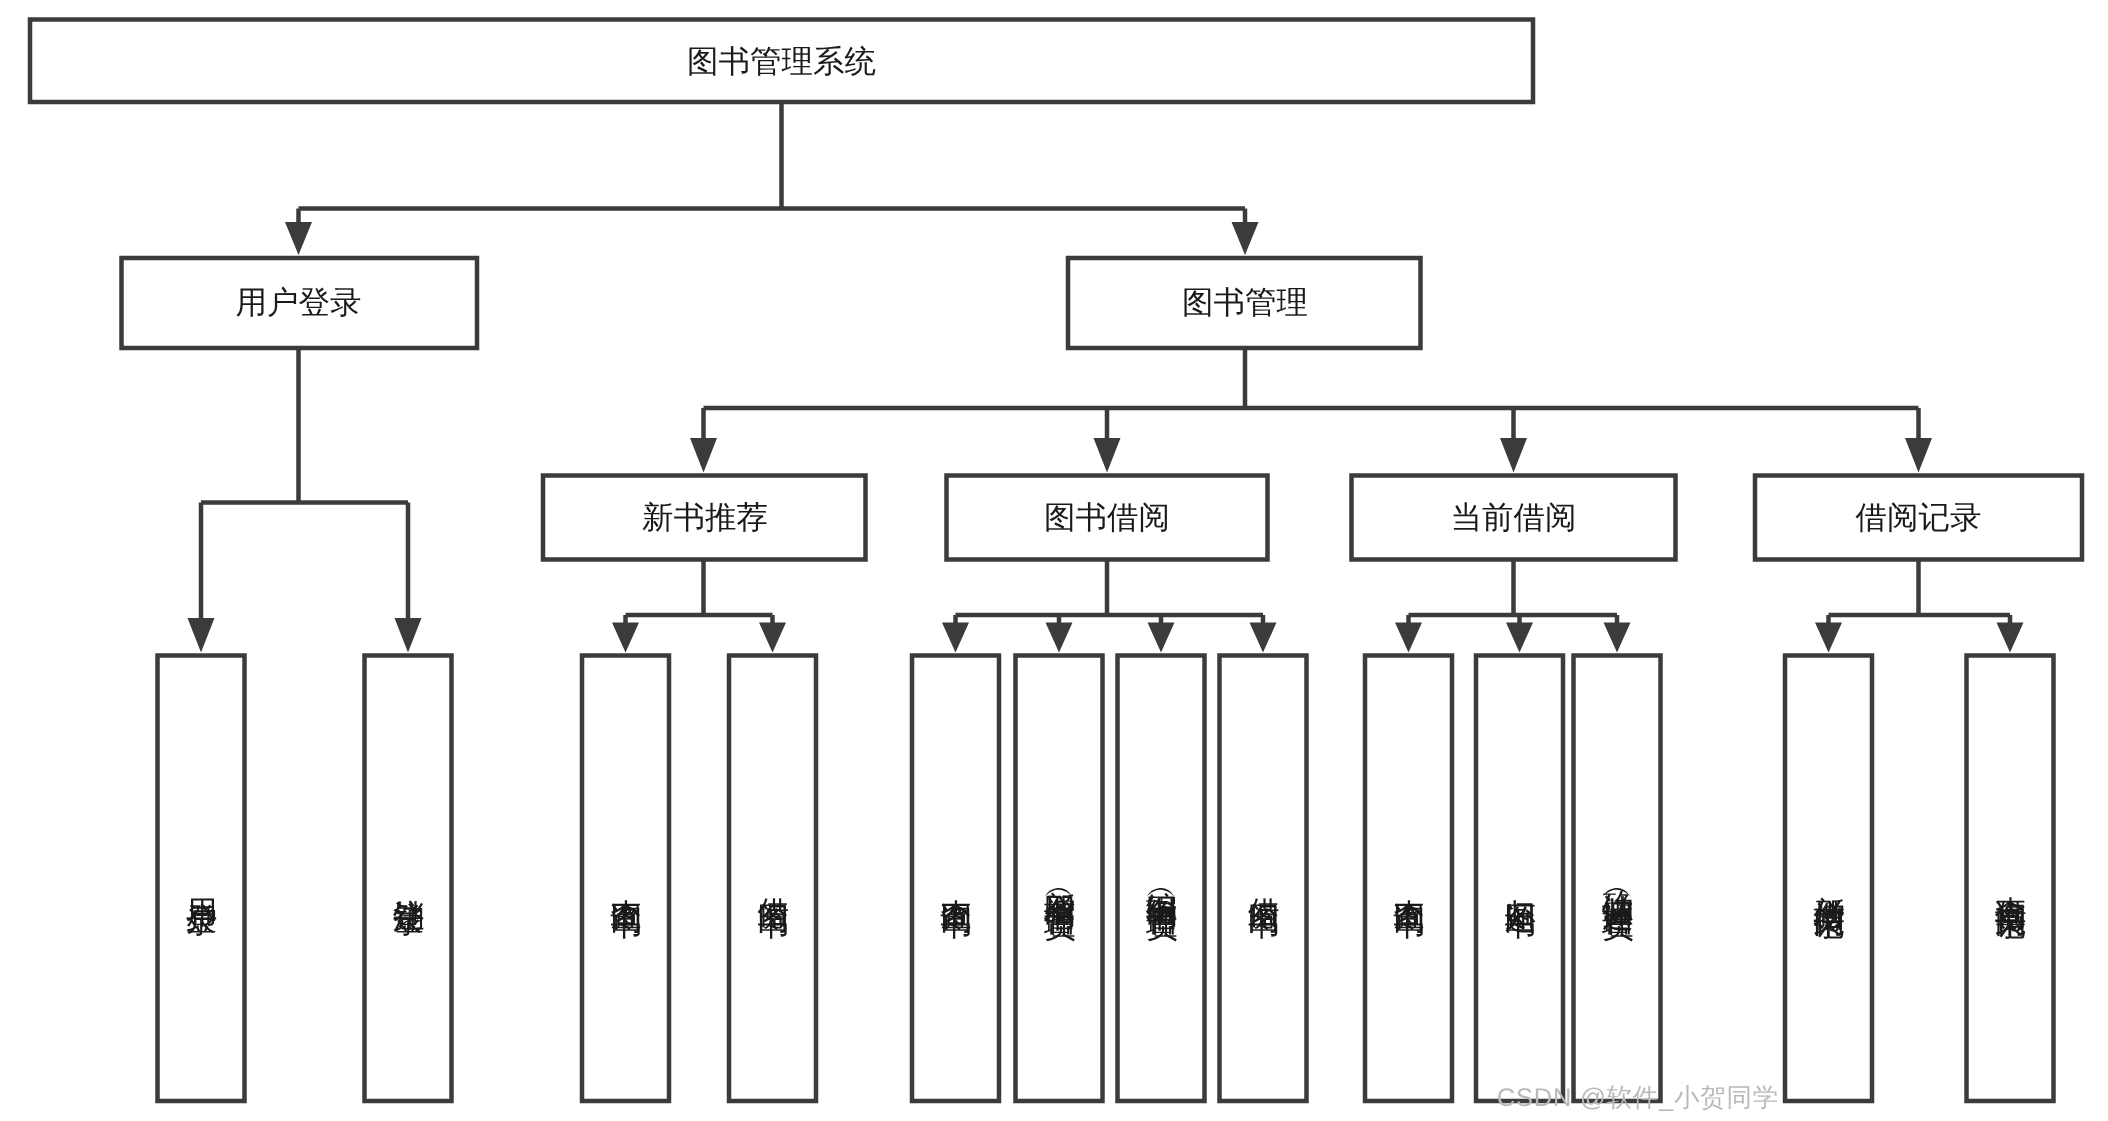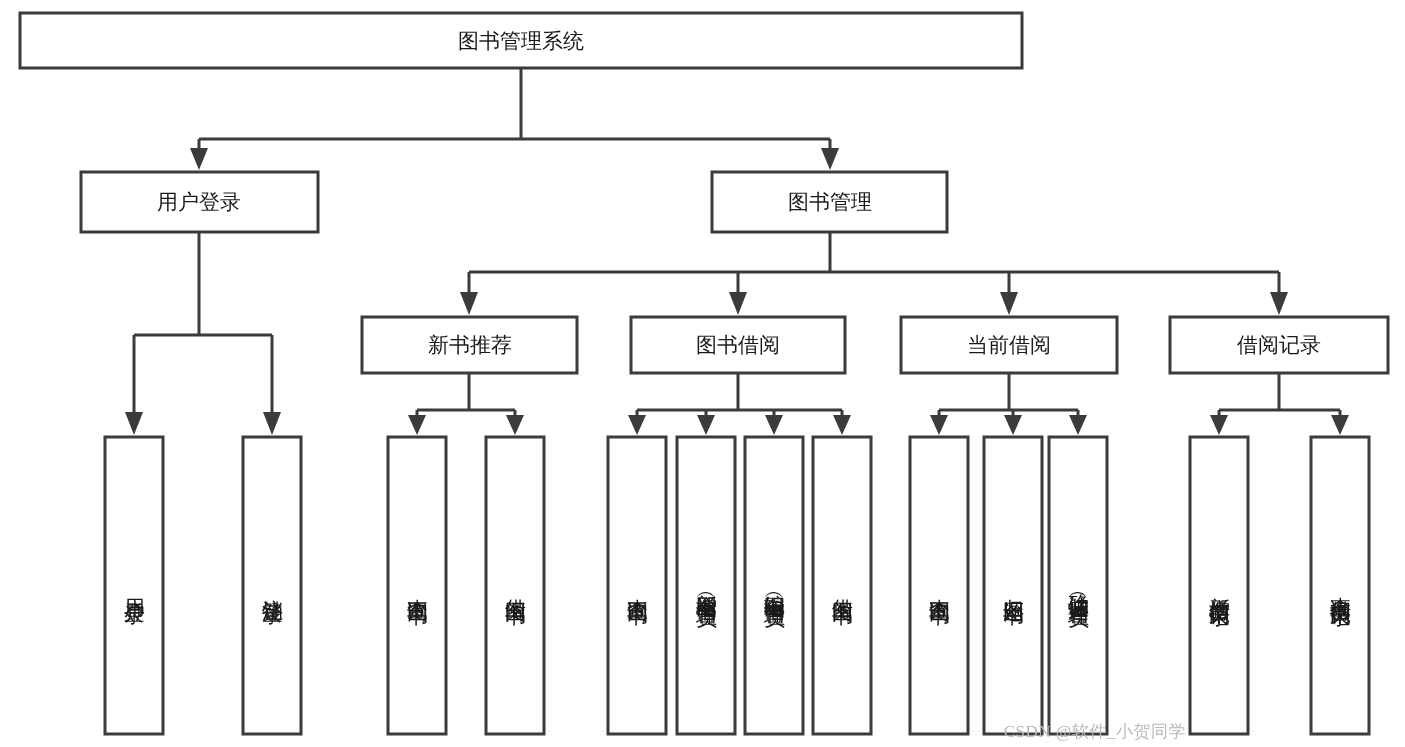--- a/index.html
+++ b/index.html
@@ -62,21 +62,21 @@
     white-space: nowrap;
     display: flex;
     align-items: center;
     justify-content: center;
     pointer-events: none;
   }
   #watermark {
     position: absolute;
     right: 8px;
     bottom: 4px;
-    font-family: Liberation Serif, serif;
+    font-family: Liberation Sans, sans-serif;
     font-size: 17px;
     color: #b9b9b9;
     white-space: nowrap;
     letter-spacing: 0.5px;
     text-align: right;
   }
 </style>
 </head>
 <body>
 

